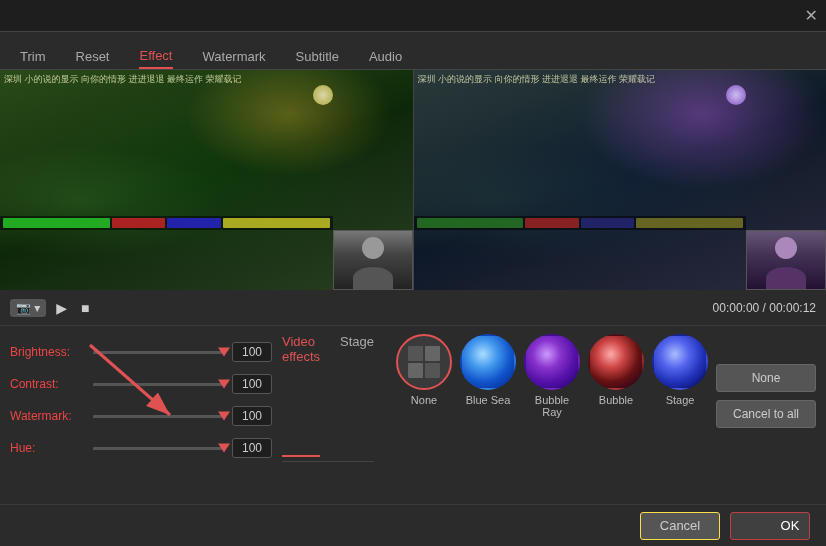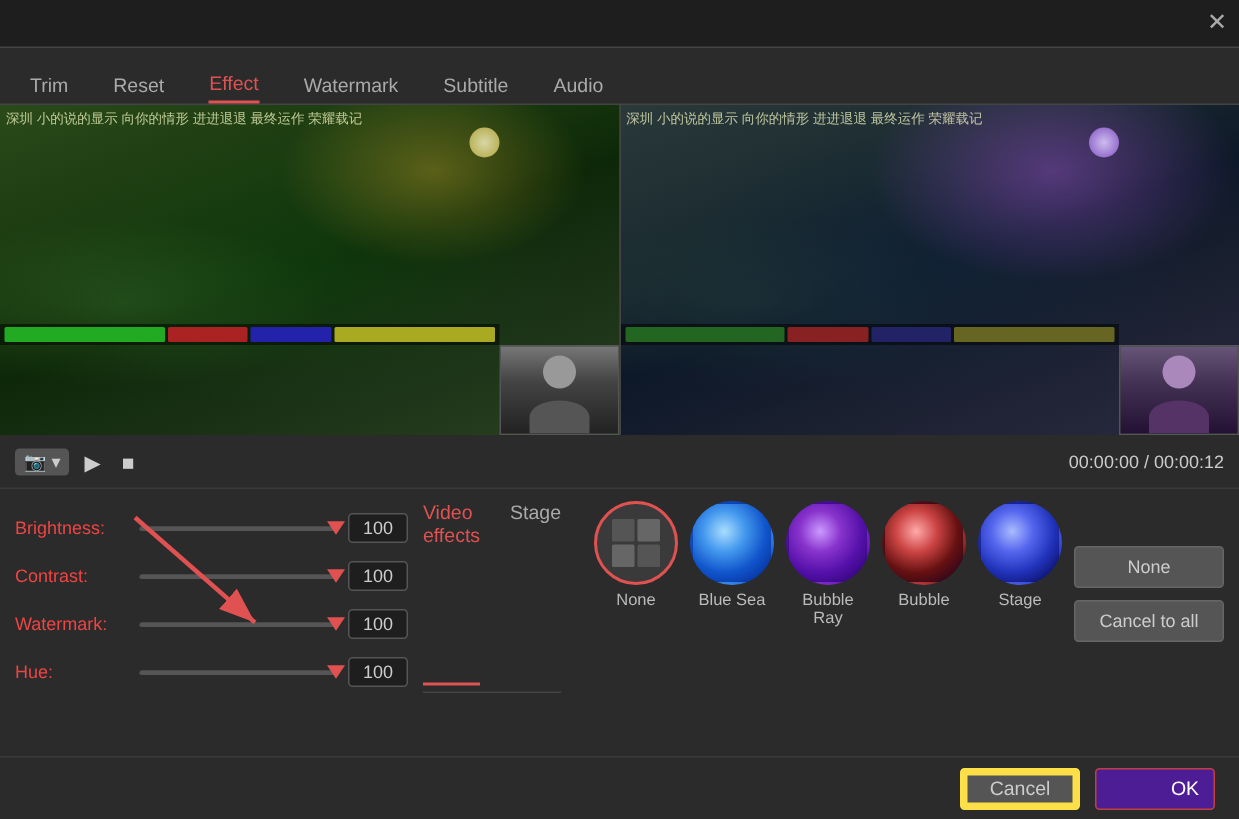--- a/index.html
+++ b/index.html
@@ -306,25 +306,25 @@
     }
     .bottom-btn {
       width: 80px;
       height: 28px;
       border-radius: 3px;
       cursor: pointer;
       font-size: 13px;
     }
     .cancel-btn {
       background: #555;
-      border: 5px solid #fde047;
+      border: 1px solid #fde047;
       color: #ccc;
     }
     .ok-btn {
-      background: #4c1d95;
+      background: #404040;
       border: 1px solid #c04040;
       color: #fff;
       padding-left: 40px;
     }
 
     
     .right-side {
       display: flex;
       gap: 8px;
     }

